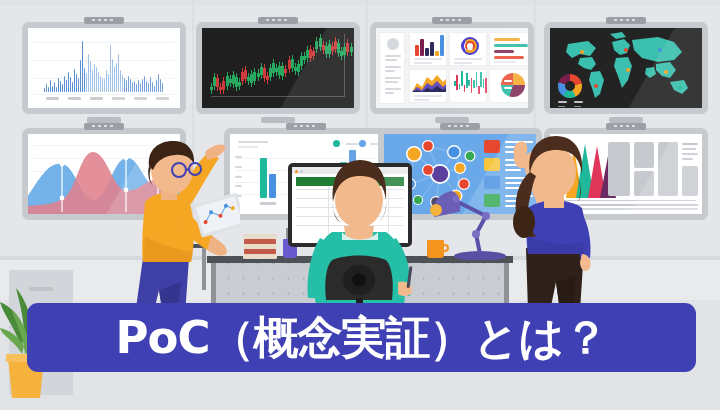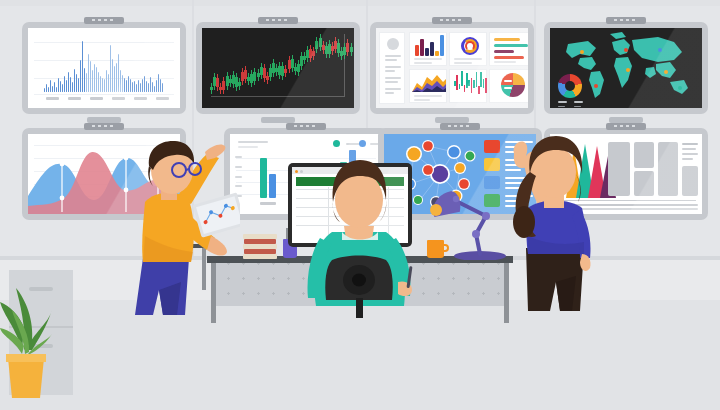--- a/index.html
+++ b/index.html
@@ -802,14 +802,17 @@
 
       <ellipse cx="60" cy="36" rx="22" ry="26" fill="#f2b98c"></ellipse>
 
       <path d="M36 38 C32 12 46 0 62 0 C80 0 90 14 88 38 C86 22 78 14 62 14 C46 14 38 24 36 38 Z" fill="#4a2d1c"></path>
       <path d="M36 36 C26 44 20 60 22 78 C24 96 34 104 42 100 C34 92 32 76 36 62 C38 52 40 44 42 40 Z" fill="#4a2d1c"></path>
       <ellipse cx="30" cy="86" rx="11" ry="16" fill="#3d2516"></ellipse>
       <path d="M82 38 C88 48 88 60 84 66 C88 56 86 46 82 38 Z" fill="#4a2d1c"></path>
     </svg>
   </div>
 
+  <div id="banner">
+    <span id="banner-title">PoC（概念実証）とは？</span>
+  </div>
 
 </div>
 
 </body></html>

